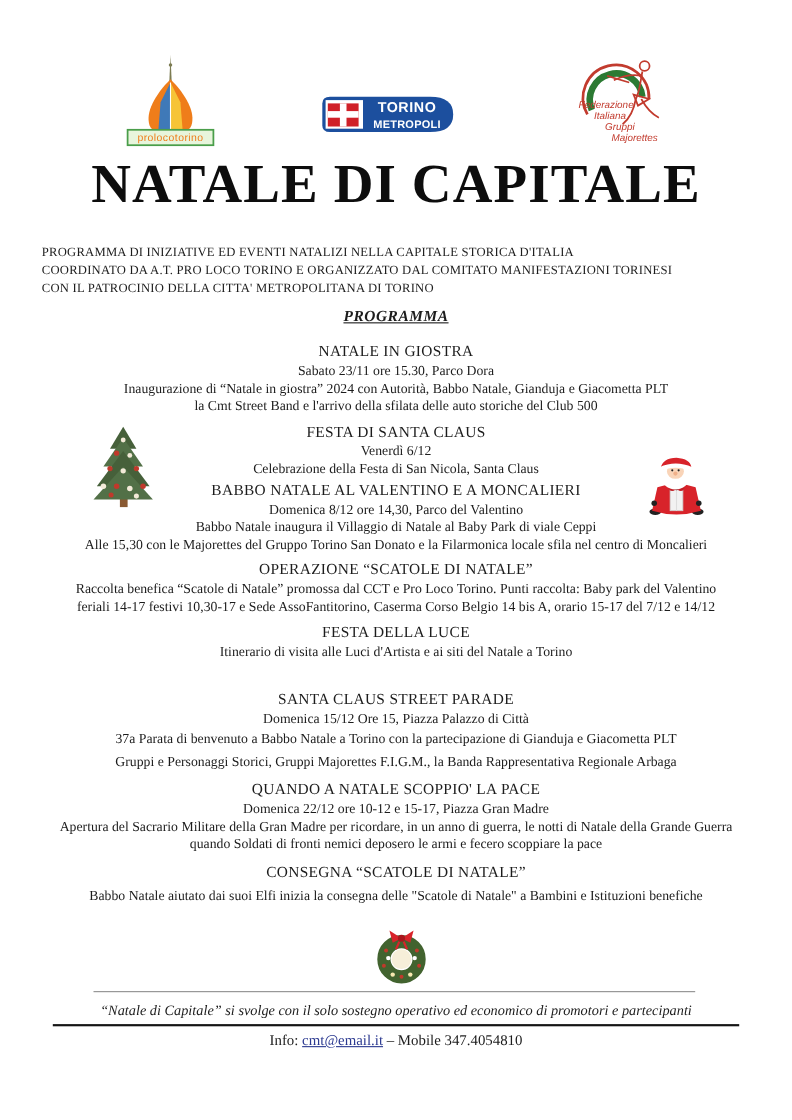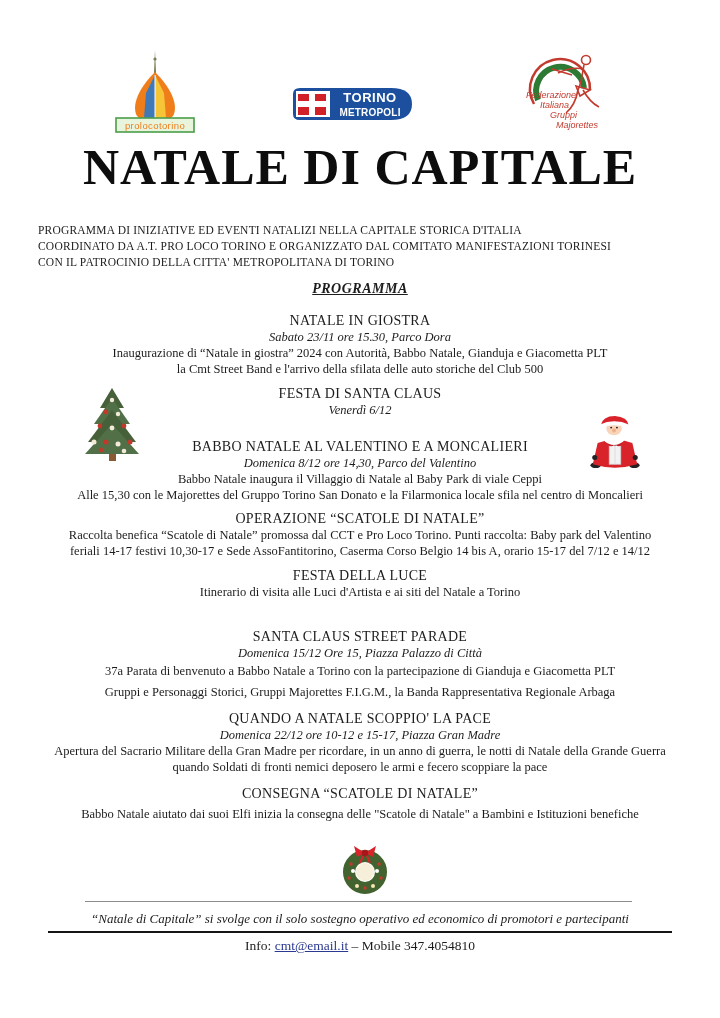--- a/index.html
+++ b/index.html
@@ -30,21 +30,21 @@
   
   .intro{position:absolute;left:0;top:222px;width:720px;margin-left:38px;}
   .intro-line{font-size:11.5px;line-height:16px;letter-spacing:0.2px;white-space:nowrap;}
   .program-heading{
     position:absolute;left:0;top:281px;width:720px;text-align:center;
     font-size:14px;font-weight:700;font-style:italic;letter-spacing:0.5px;text-decoration:underline;
   }
   
   .event{position:absolute;left:0;width:720px;text-align:center;}
   .event-title{font-size:14px;line-height:17px;letter-spacing:0.3px;white-space:nowrap;}
-  .event-date{font-size:12.5px;line-height:16px;font-style:italic;white-space:nowrap;}
+  .event-date{font-size:12.5px;line-height:16px;white-space:nowrap;}
   .event-line{font-size:12.5px;line-height:16px;white-space:nowrap;}
   .event.wide-gap .event-line{line-height:21px;}
   .event .gap-top{margin-top:4px;}
   
   .deco{position:absolute;}
   .deco svg{display:block;width:100%;height:100%;}
   .deco-tree{left:84px;top:386px;width:56px;height:76px;}
   .deco-santa{left:588px;top:413px;width:54px;height:62px;}
   .deco-wreath{left:339px;top:844px;width:52px;height:51px;}
   
@@ -125,20 +125,21 @@
   <section class="event" style="top:312px">
     <div class="event-title">NATALE IN GIOSTRA</div>
     <div class="event-date">Sabato 23/11 ore 15.30, Parco Dora</div>
     <div class="event-line">Inaugurazione di “Natale in giostra” 2024 con Autorità, Babbo Natale, Gianduja e Giacometta PLT</div>
     <div class="event-line">la Cmt Street Band e l'arrivo della sfilata delle auto storiche del Club 500</div>
   </section>
 
   <section class="event" style="top:385px">
     <div class="event-title">FESTA DI SANTA CLAUS</div>
     <div class="event-date">Venerdì 6/12</div>
+    <div class="event-line">Celebrazione della Festa di San Nicola, Santa Claus</div>
   </section>
 
   <section class="event" style="top:438px">
     <div class="event-title">BABBO NATALE AL VALENTINO E A MONCALIERI</div>
     <div class="event-date">Domenica 8/12 ore 14,30, Parco del Valentino</div>
     <div class="event-line">Babbo Natale inaugura il Villaggio di Natale al Baby Park di viale Ceppi</div>
     <div class="event-line">Alle 15,30 con le Majorettes del Gruppo Torino San Donato e la Filarmonica locale sfila nel centro di Moncalieri</div>
   </section>
 
   <section class="event" style="top:510px">

